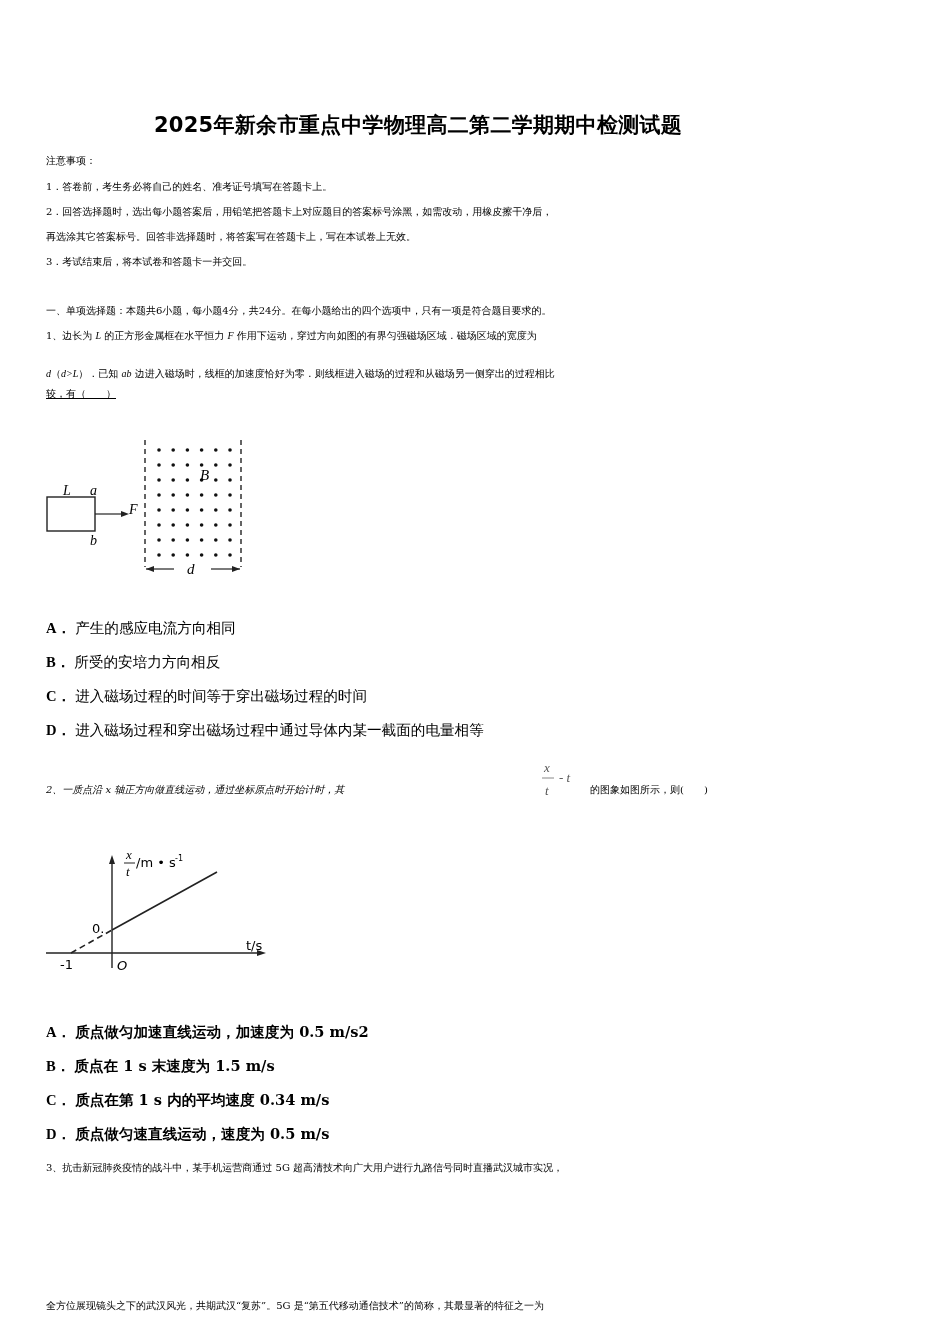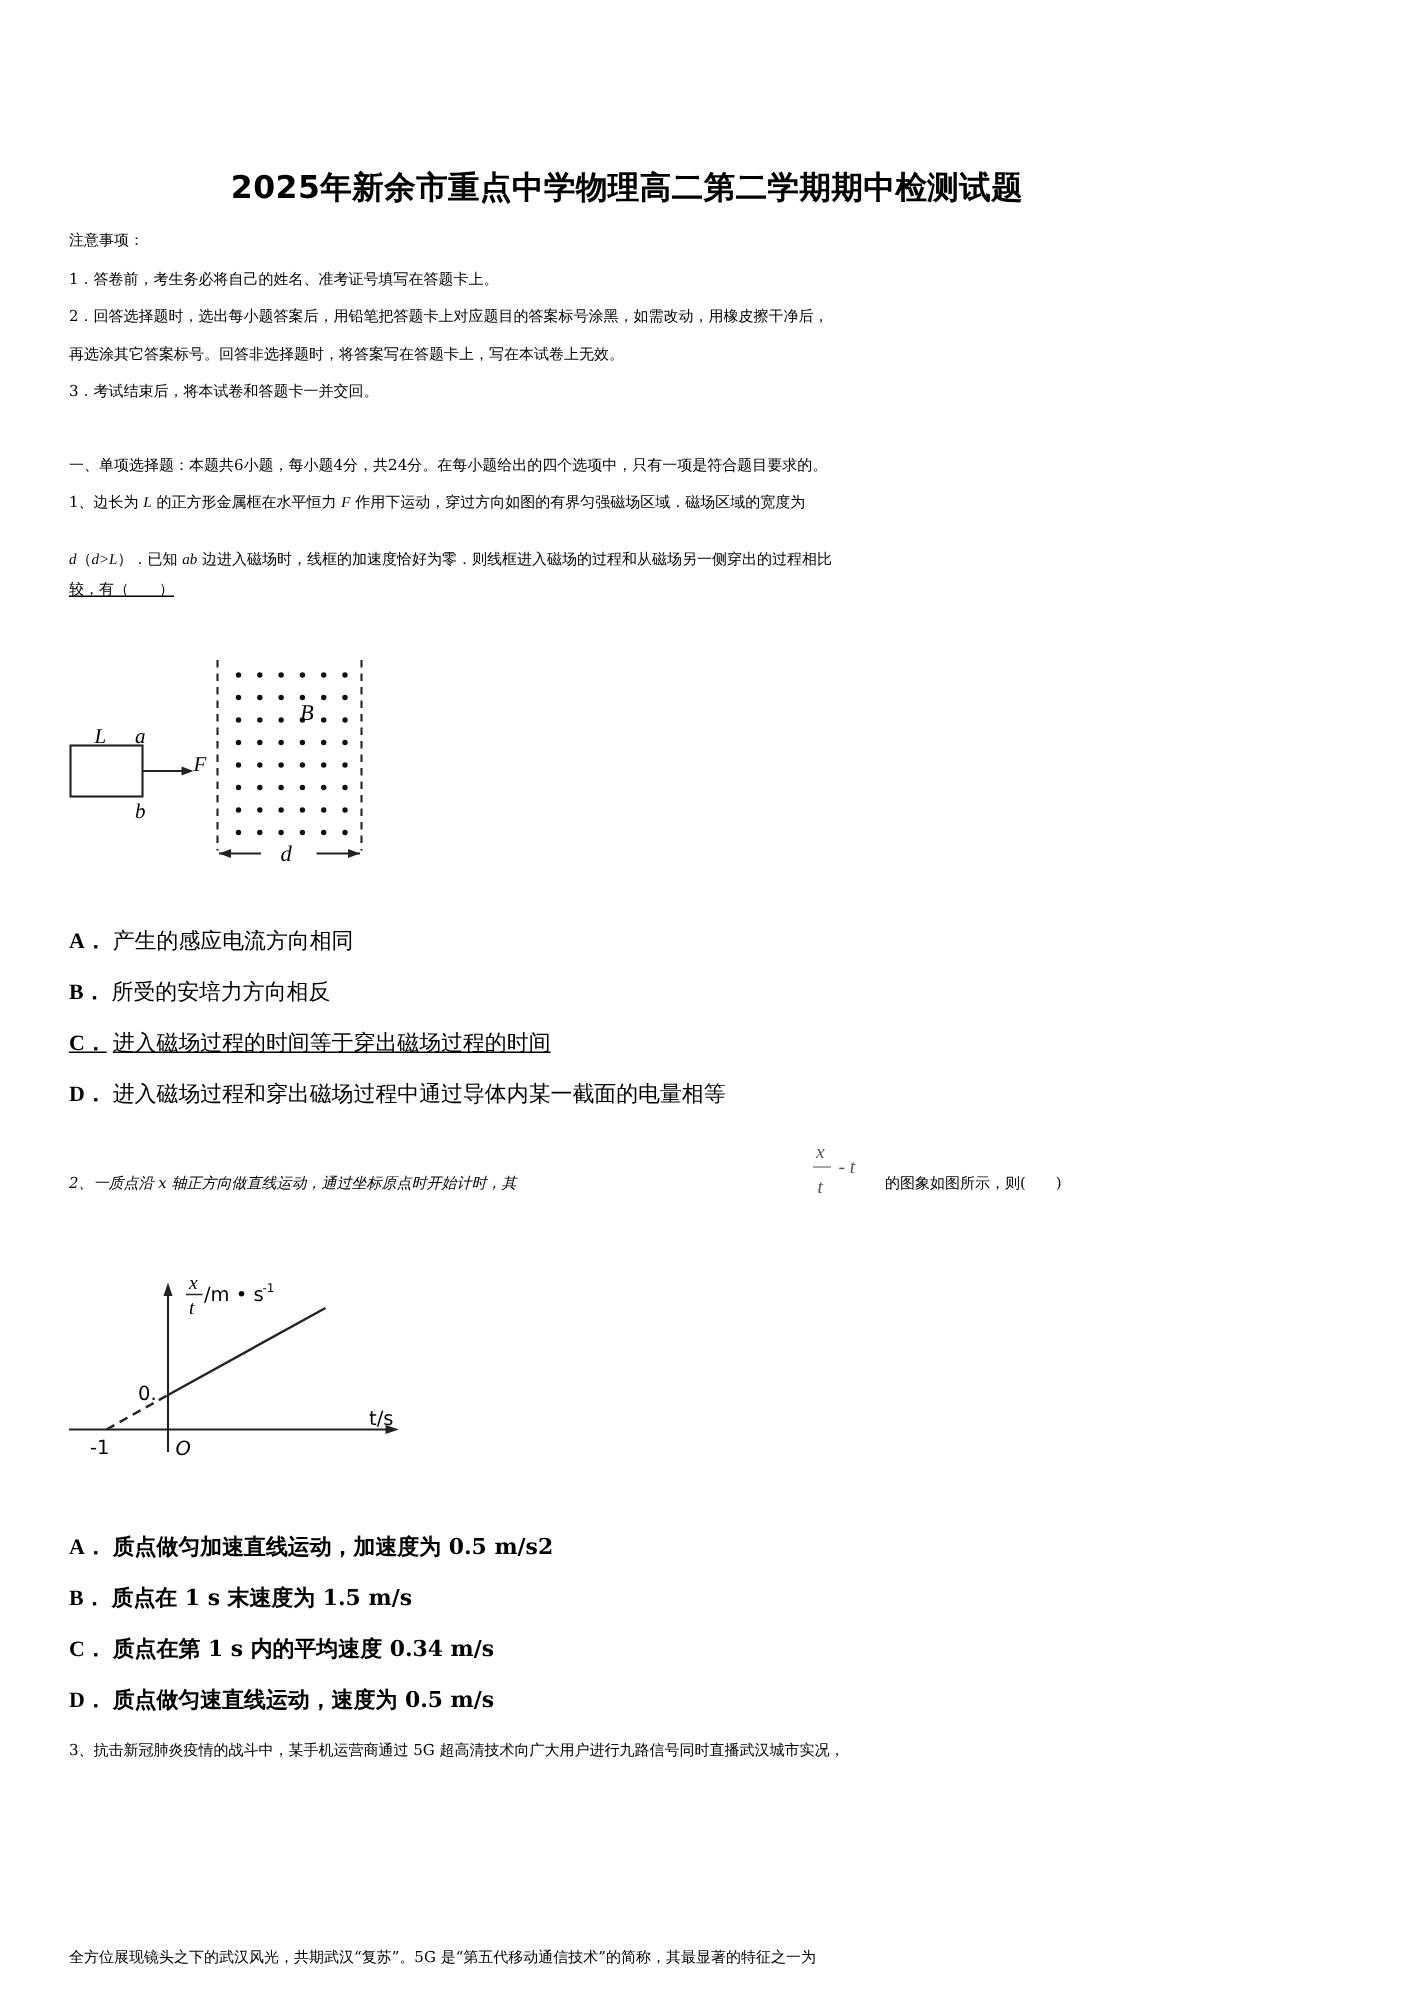--- a/index.html
+++ b/index.html
@@ -105,21 +105,21 @@
 
   <line x1="106" y1="134" x2="134" y2="134" stroke="#222" stroke-width="1.2"></line>
   <polygon points="106,134 114,131 114,137" fill="#222"></polygon>
   <line x1="171" y1="134" x2="200" y2="134" stroke="#222" stroke-width="1.2"></line>
   <polygon points="200,134 192,131 192,137" fill="#222"></polygon>
   <text x="147" y="139" font-size="15" font-style="italic">d</text>
 </svg>
 
 <div class="abs opt" style="left:46px; top:618px;"><b>A．</b><span>产生的感应电流方向相同</span></div>
 <div class="abs opt" style="left:46px; top:652px;"><b>B．</b><span>所受的安培力方向相反</span></div>
-<div class="abs opt" style="left:46px; top:686px;text-decoration:underline;"><b>C．</b><span>进入磁场过程的时间等于穿出磁场过程的时间</span></div>
+<div class="abs opt" style="left:46px; top:686px;"><b>C．</b><span>进入磁场过程的时间等于穿出磁场过程的时间</span></div>
 <div class="abs opt" style="left:46px; top:720px;"><b>D．</b><span>进入磁场过程和穿出磁场过程中通过导体内某一截面的电量相等</span></div>
 
 <div class="abs txt" style="left:46px; top:780px;font-style:italic;">2、一质点沿 x 轴正方向做直线运动，通过坐标原点时开始计时，其</div>
 <svg class="abs" style="left:538px; top:757px;" width="50" height="46" viewBox="0 0 50 46">
   <text x="6" y="15" font-size="13" font-style="italic" fill="#555">x</text>
   <line x1="4" y1="21" x2="16" y2="21" stroke="#888" stroke-width="1"></line>
   <text x="7" y="38" font-size="13" font-style="italic" fill="#555">t</text>
   <text x="21" y="25" font-size="13" font-style="italic" fill="#555">- t</text>
 </svg>
 <div class="abs txt" style="left:590px; top:780px;">的图象如图所示，则(　　)</div>

